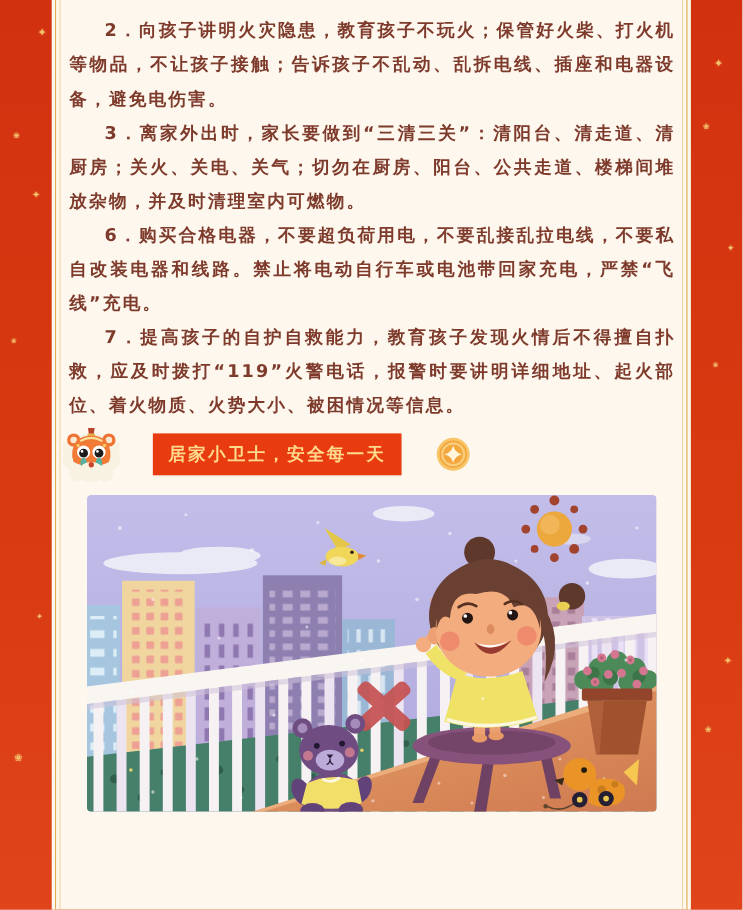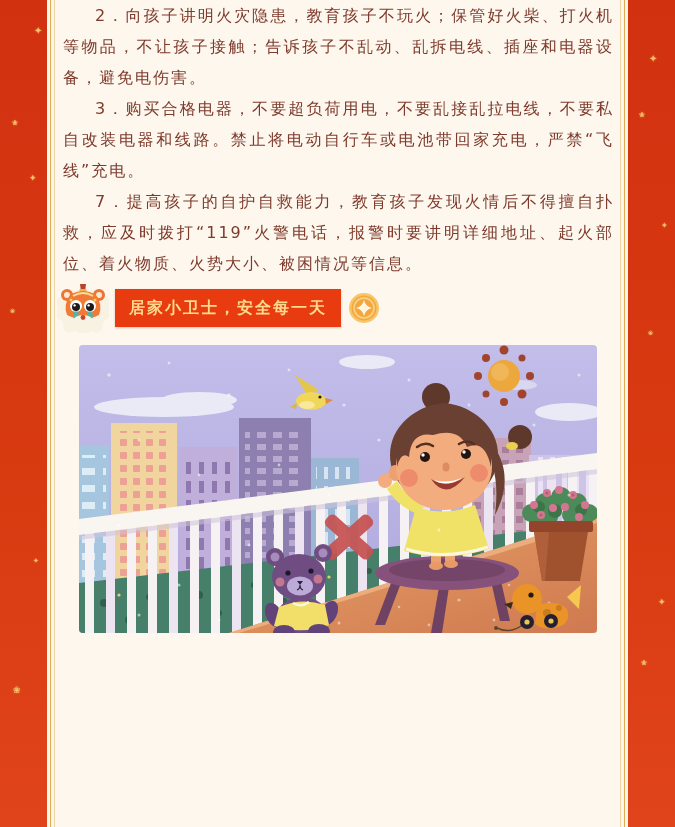--- a/index.html
+++ b/index.html
@@ -32,35 +32,35 @@
       inset 3px 0 0 #fdf7ee, inset 4px 0 0 #e2a94e, inset 6px 0 0 rgba(226,169,78,.0),
       inset -3px 0 0 #fdf7ee, inset -4px 0 0 #e2a94e;
   }
   .content::before, .content::after {
     content: ""; position: absolute; top: 0; bottom: 0; width: 1px;
     background: rgba(226,169,78,.45);
   }
   .content::before { left: 7px; }
   .content::after { right: 7px; }
 
-  .article { padding: 0 14px 0 16px; }
+  .article { padding: 12px 14px 0 16px; font-weight: bold; }
   .article p {
     color: #7e3a2b;
     font-size: 16px;
     line-height: 31px;
     letter-spacing: 2px;
     text-align: justify;
     text-indent: 2em;
   }
 
   .banner-row {
     margin-top: 4px;
     padding-left: 10px;
     height: 50px;
-    display: flex; align-items: center;
+    display: flex; align-items: center; gap: 24px;
   }
   .banner-pill {
     margin-left: 6px;
     height: 38px;
     padding: 0 14px;
     background: #e83c10;
     color: #ffd98c;
     font-size: 16px;
     font-weight: bold;
     letter-spacing: 2px;
@@ -94,21 +94,22 @@
   <span class="sparkle" style="left:639px;top:112px;font-size:7px">❀</span>
   <span class="sparkle" style="left:661px;top:222px;font-size:8px">✦</span>
   <span class="sparkle" style="left:648px;top:330px;font-size:6px">❀</span>
   <span class="sparkle" style="left:658px;top:598px;font-size:9px">✦</span>
   <span class="sparkle" style="left:641px;top:660px;font-size:7px">❀</span>
 
   <div class="content">
 
     <div class="article">
       <p>2．向孩子讲明火灾隐患，教育孩子不玩火；保管好火柴、打火机等物品，不让孩子接触；告诉孩子不乱动、乱拆电线、插座和电器设备，避免电伤害。</p>
-      <p>3．购买合格电器，不要超负荷用电，不要乱接乱拉电线，不要私自改装电器和线路。禁止将电动自行车或电池带回家充电，严禁“飞线”充电。</p>
+      <p>3．离家外出时，家长要做到“三清三关”：清阳台、清走道、清厨房；关火、关电、关气；切勿在厨房、阳台、公共走道、楼梯间堆放杂物，并及时清理室内可燃物。</p>
+      <p>6．购买合格电器，不要超负荷用电，不要乱接乱拉电线，不要私自改装电器和线路。禁止将电动自行车或电池带回家充电，严禁“飞线”充电。</p>
       <p>7．提高孩子的自护自救能力，教育孩子发现火情后不得擅自扑救，应及时拨打“119”火警电话，报警时要讲明详细地址、起火部位、着火物质、火势大小、被困情况等信息。</p>
     </div>
 
     <div class="banner-row">
       <svg width="52" height="50" viewBox="0 0 52 50">
         <ellipse cx="26" cy="27" rx="25" ry="21" fill="#f8f2e3"></ellipse>
         <circle cx="6" cy="20" r="7" fill="#f8f2e3"></circle>
           <circle cx="46" cy="20" r="7" fill="#f8f2e3"></circle>
         <circle cx="5" cy="31" r="6" fill="#f8f2e3"></circle>
           <circle cx="47" cy="31" r="6" fill="#f8f2e3"></circle>

